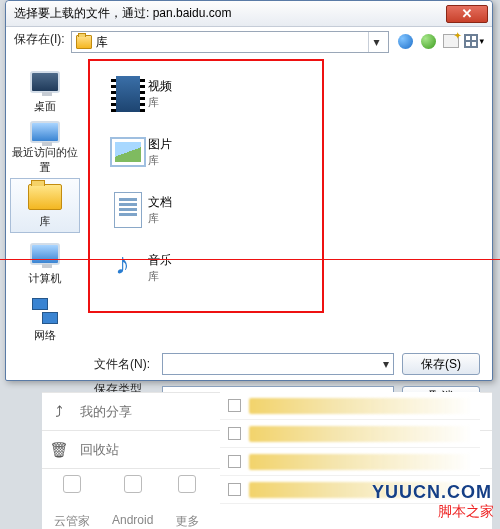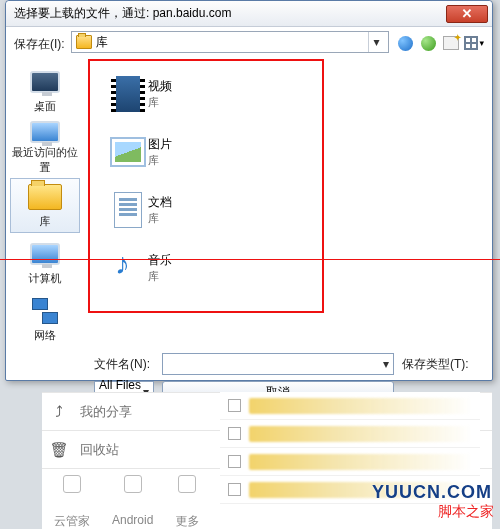--- a/index.html
+++ b/index.html
@@ -1,21 +1,21 @@
 <!DOCTYPE html>
 <html><head>
 <meta charset="utf-8">
 <style>
 *{box-sizing:border-box;margin:0;padding:0;font-family:"Microsoft YaHei",SimSun,Arial,sans-serif;font-size:12px}
 body{width:500px;height:529px;background:#d8dde2;position:relative;overflow:hidden}
 .dialog{position:absolute;left:5px;top:0;width:488px;height:381px;background:#fff;border:1px solid #5a7ba6;border-radius:4px 4px 2px 2px;box-shadow:2px 2px 6px rgba(0,0,0,.3)}
 .titlebar{height:26px;background:linear-gradient(#fdfdfd,#e8ecf2);border-bottom:1px solid #c5ccd7;border-radius:4px 4px 0 0;display:flex;align-items:center;padding:0 4px 0 8px}
 .titlebar .ttl{flex:1;color:#000;font-size:12px}
 .closebtn{width:42px;height:18px;background:linear-gradient(#e56f5e,#c8412b);border:1px solid #8a2716;border-radius:2px;display:flex;align-items:center;justify-content:center;color:#fff;font-weight:bold;font-size:13px;cursor:pointer}
-.toprow{height:30px;display:flex;align-items:flex-end;padding:4px 8px;gap:6px}
+.toprow{height:30px;display:flex;align-items:flex-start;padding:4px 8px;gap:6px}
 .lbl{color:#222}
 .combo{flex:1;height:22px;border:1px solid #9aa7b8;background:#fff;display:flex;align-items:center;padding:0 4px;gap:4px}
 .combo .fico{width:16px;height:14px;background:linear-gradient(#ffe08a,#f5b722);border:1px solid #c28b10;border-radius:1px;position:relative}
 .combo .fico:before{content:"";position:absolute;left:1px;top:-3px;width:6px;height:3px;background:#f5d268;border:1px solid #c28b10;border-bottom:0}
 .combo .dd{margin-left:auto;width:16px;height:20px;border-left:1px solid #c7ced8;display:flex;align-items:center;justify-content:center;color:#333}
 .toolbar{display:flex;gap:3px;align-items:center}
 .tbtn{width:20px;height:20px;display:flex;align-items:center;justify-content:center;border-radius:2px;cursor:pointer}
 .circ{width:15px;height:15px;border-radius:50%}
 .c-blue{background:radial-gradient(circle at 30% 30%,#7fc3ff,#1e6fc9)}
 .c-green{background:radial-gradient(circle at 30% 30%,#a6e68a,#3c9c1e)}
@@ -182,20 +182,23 @@
           </div>
         </div>
   </div>
  </div>
  <div class="bottom">
   <span class="lbl">文件名(N):</span>
   <div class="txtin">
         <span></span>
         <span class="dd">▾</span>
       </div>
+  <div class="btn">
+        <span>保存(S)</span>
+      </div>
   <span class="lbl">保存类型(T):</span>
   <div class="txtin">
         <span>All Files (*.*)</span>
         <span class="dd">▾</span>
       </div>
   <div class="btn">
         <span>取消</span>
       </div>
  </div>
 </div>

